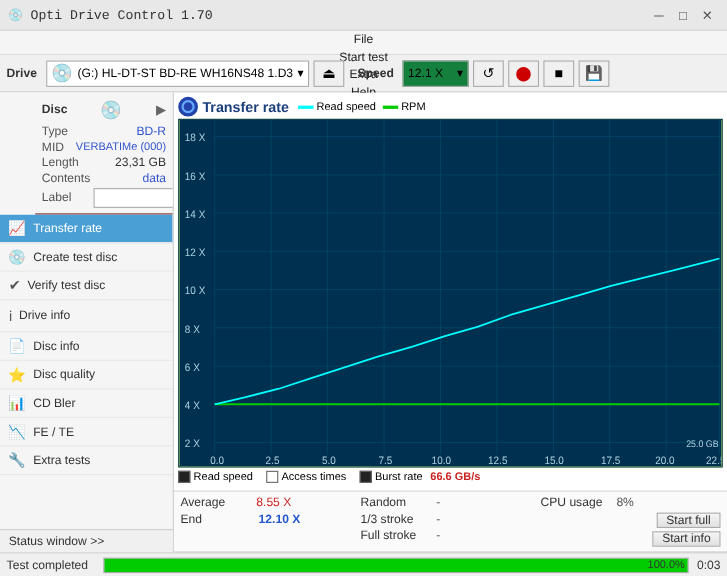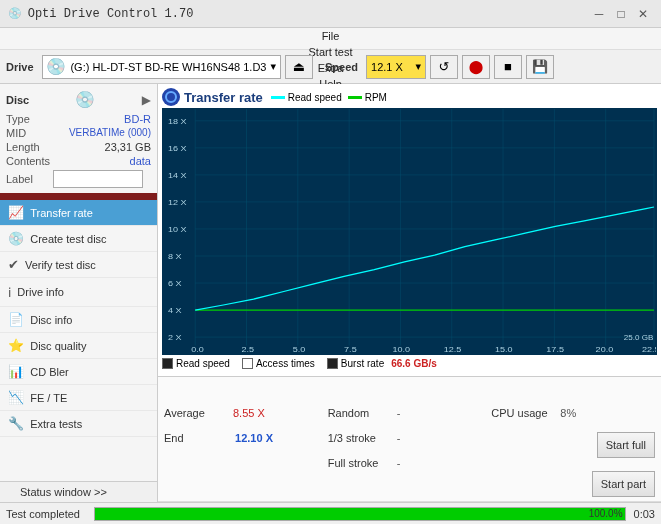--- a/index.html
+++ b/index.html
@@ -74,21 +74,21 @@
     .toolbar-btn {
       height: 24px; width: 28px;
       background: #f0f0f0;
       border: 1px solid #aaa;
       cursor: pointer;
       display: flex; align-items: center; justify-content: center;
       font-size: 13px;
     }
     .speed-label { font-size: 11px; font-weight: bold; color: #333; margin-left: 8px; margin-right: 4px; }
     .speed-select {
-      background: #fde047;
+      background: #15803d;
       border: 1px solid #aaa;
       padding: 2px 4px;
       height: 24px;
       width: 60px;
       font-size: 11px;
       cursor: pointer;
       display: flex; align-items: center; justify-content: space-between;
     }
     
     #main {
@@ -100,21 +100,22 @@
       width: 158px;
       background: #f5f5f5;
       border-right: 1px solid #ccc;
       display: flex;
       flex-direction: column;
       overflow: hidden;
       flex-shrink: 0;
     }
     .disc-section {
       padding: 6px 6px 4px 6px;
-      border-bottom: 7px solid #7f1d1d;
+      border-bottom: 1px solid #7f1d1d;
+      margin-left: 32px;
     }
     .disc-header {
       display: flex; align-items: center; justify-content: space-between;
       margin-bottom: 4px;
     }
     .disc-title { font-size: 11px; font-weight: bold; color: #333; }
     .disc-icon { font-size: 16px; }
     .disc-row {
       display: flex; justify-content: space-between;
       margin-bottom: 2px;
@@ -153,21 +154,21 @@
       border-bottom: 1px solid #e8e8e8;
     }
     .nav-item.active {
       background: #4a9fd4;
       color: white;
     }
     .nav-item.active .nav-icon { color: white; }
     .nav-icon { font-size: 13px; color: #555; }
     
     .status-window-btn {
-      padding: 4px 20px;
+      padding: 4px 8px;
       background: #f0f0f0;
       border-top: 1px solid #ccc;
       cursor: pointer;
       font-size: 11px;
       color: #333;
       display: flex; align-items: center; gap: 4px;
     }
     
     #rightpanel {
       flex: 1;
@@ -221,34 +222,33 @@
       display: flex;
       padding: 4px 6px;
       gap: 0;
       border-bottom: 1px solid #ddd;
       background: #fafafa;
     }
     .stats-col {
       flex: 1;
       display: flex;
       flex-direction: column;
-      gap: 13px;
-      margin-top: 26px;
+      gap: 3px;
     }
     .stats-row {
       display: flex; align-items: center;
       font-size: 11px;
       gap: 4px;
     }
     .stats-key { color: #333; min-width: 65px; }
     .stats-val { color: #cc2222; font-weight: normal; min-width: 40px; }
     .stats-val-blue { color: #2255cc; font-weight: bold; min-width: 40px; text-align: right; }
     .stats-val-dash { color: #555; }
     .start-btn {
-      height: 26px;
+      height: 14px;
       padding: 0 8px;
       background: linear-gradient(to bottom, #f5f5f5, #e0e0e0);
       border: 1px solid #aaa;
       cursor: pointer;
       font-size: 11px;
       color: #333;
     }
     
     #statusbar {
       height: 22px;
@@ -530,21 +530,21 @@
       </div>
       <div class="stats-col">
         <div class="stats-row">
           <span class="stats-key">CPU usage</span>
           <span class="stats-val-dash">8%</span>
         </div>
         <div class="stats-row" style="justify-content:flex-end;">
           <button class="start-btn">Start full</button>
         </div>
         <div class="stats-row" style="justify-content:flex-end;">
-          <button class="start-btn">Start part</button>
+          <button class="start-btn">Start info</button>
         </div>
       </div>
     </div>
   </div>
 </div>
 
 <div id="statusbar">
   <span class="status-text">Test completed</span>
   <div class="progress-bar-container">
     <div class="progress-bar-fill" style="width:100%;"></div>

